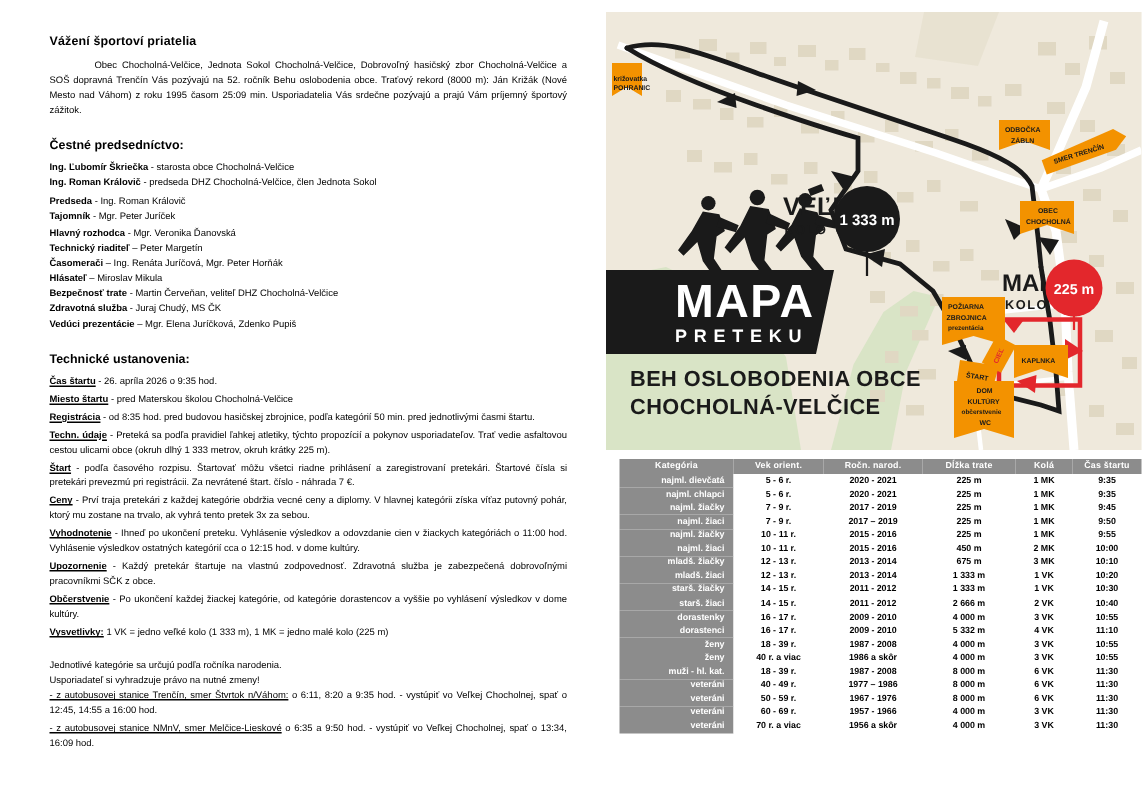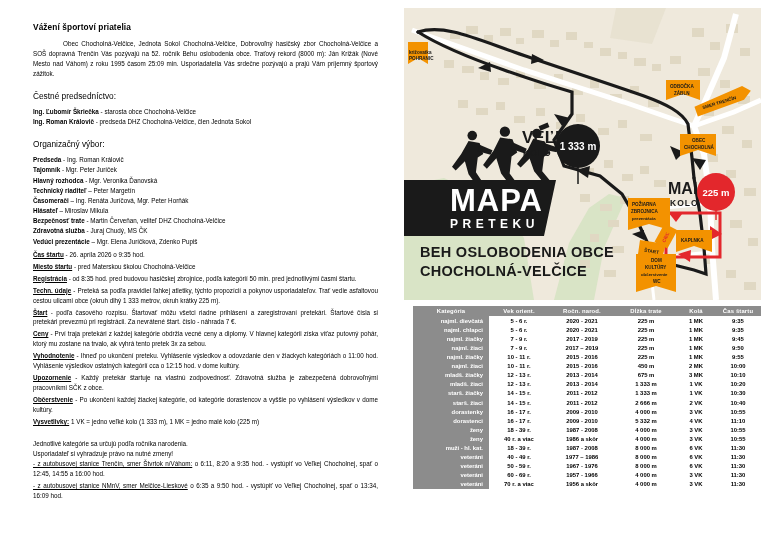--- a/index.html
+++ b/index.html
@@ -18,21 +18,21 @@
   .left-col {
     position: absolute;
     left: 33px; top: 22px;
     width: 345px; height: 500px;
   }
   .h1 {
     font-size: 8.3px; font-weight: bold;
     margin: 0 0 7px 0; letter-spacing: .1px;
   }
   .h2 {
-    font-size: 8.3px; font-weight: normal;
+    font-size: 8.3px; font-weight: bold;
     margin: 12px 0 6px 0;
   }
   .para {
     font-size: 6.3px; line-height: 1.58;
     text-align: justify; margin: 0 0 2px 0;
   }
   .para.indent { text-indent: 30px; }
   .lbl { font-weight: bold; }
   .u { text-decoration: underline; }
   .list-line {
@@ -104,33 +104,33 @@
 
     <div class="h1">Vážení športoví priatelia</div>
     <p class="para indent">Obec Chocholná-Velčice, Jednota Sokol Chocholná-Velčice, Dobrovoľný hasičský zbor Chocholná-Velčice a SOŠ dopravná Trenčín Vás pozývajú na 52. ročník Behu oslobodenia obce. Traťový rekord (8000 m): Ján Križák (Nové Mesto nad Váhom) z roku 1995 časom 25:09 min. Usporiadatelia Vás srdečne pozývajú a prajú Vám príjemný športový zážitok.</p>
 
     <div class="h2">Čestné predsedníctvo:</div>
     <div class="block">
       <p class="list-line"><span class="lbl">Ing. Ľubomír Škriečka</span><span> - starosta obce Chocholná-Velčice</span></p>
       <p class="list-line"><span class="lbl">Ing. Roman Královič</span><span> - predseda DHZ Chocholná-Velčice, člen Jednota Sokol</span></p>
     </div>
 
-    <div class="h2">Organizačný výbor:</div>
     <div class="block">
       <p class="list-line"><span class="lbl">Predseda</span><span> - Ing. Roman Královič</span></p>
       <p class="list-line"><span class="lbl">Tajomník</span><span> - Mgr. Peter Juríček</span></p>
       <p class="list-line"><span class="lbl">Hlavný rozhodca</span><span> - Mgr. Veronika Ďanovská</span></p>
       <p class="list-line"><span class="lbl">Technický riaditeľ</span><span> – Peter Margetín</span></p>
       <p class="list-line"><span class="lbl">Časomerači</span><span> – Ing. Renáta Juríčová, Mgr. Peter Horňák</span></p>
       <p class="list-line"><span class="lbl">Hlásateľ</span><span> – Miroslav Mikula</span></p>
       <p class="list-line"><span class="lbl">Bezpečnosť trate</span><span> - Martin Červeňan, veliteľ DHZ Chocholná-Velčice</span></p>
       <p class="list-line"><span class="lbl">Zdravotná služba</span><span> - Juraj Chudý, MS ČK</span></p>
       <p class="list-line"><span class="lbl">Vedúci prezentácie</span><span> – Mgr. Elena Juríčková, Zdenko Pupiš</span></p>
     </div>
 
+    <div class="h2">Technické ustanovenia:</div>
     <div class="block">
       <p class="para"><span class="lbl u">Čas štartu</span><span> - 26. apríla 2026 o 9:35 hod.</span></p>
       <p class="para"><span class="lbl u">Miesto štartu</span><span> - pred Materskou školou Chocholná-Velčice</span></p>
       <p class="para"><span class="lbl u">Registrácia</span><span> - od 8:35 hod. pred budovou hasičskej zbrojnice, podľa kategórií 50 min. pred jednotlivými časmi štartu.</span></p>
       <p class="para"><span class="lbl u">Techn. údaje</span><span> - Preteká sa podľa pravidiel ľahkej atletiky, týchto propozícií a pokynov usporiadateľov. Trať vedie asfaltovou cestou ulicami obce (okruh dlhý 1 333 metrov, okruh krátky 225 m).</span></p>
       <p class="para"><span class="lbl u">Štart</span><span> - podľa časového rozpisu. Štartovať môžu všetci riadne prihlásení a zaregistrovaní pretekári. Štartové čísla si pretekári prevezmú pri registrácii. Za nevrátené štart. číslo - náhrada 7 €.</span></p>
       <p class="para"><span class="lbl u">Ceny</span><span> - Prví traja pretekári z každej kategórie obdržia vecné ceny a diplomy. V hlavnej kategórii získa víťaz putovný pohár, ktorý mu zostane na trvalo, ak vyhrá tento pretek 3x za sebou.</span></p>
       <p class="para"><span class="lbl u">Vyhodnotenie</span><span> - Ihneď po ukončení preteku. Vyhlásenie výsledkov a odovzdanie cien v žiackych kategóriách o 11:00 hod. Vyhlásenie výsledkov ostatných kategórií cca o 12:15 hod. v dome kultúry.</span></p>
       <p class="para"><span class="lbl u">Upozornenie</span><span> - Každý pretekár štartuje na vlastnú zodpovednosť. Zdravotná služba je zabezpečená dobrovoľnými pracovníkmi SČK z obce.</span></p>
       <p class="para"><span class="lbl u">Občerstvenie</span><span> - Po ukončení každej žiackej kategórie, od kategórie dorastencov a vyššie po vyhlásení výsledkov v dome kultúry.</span></p>

